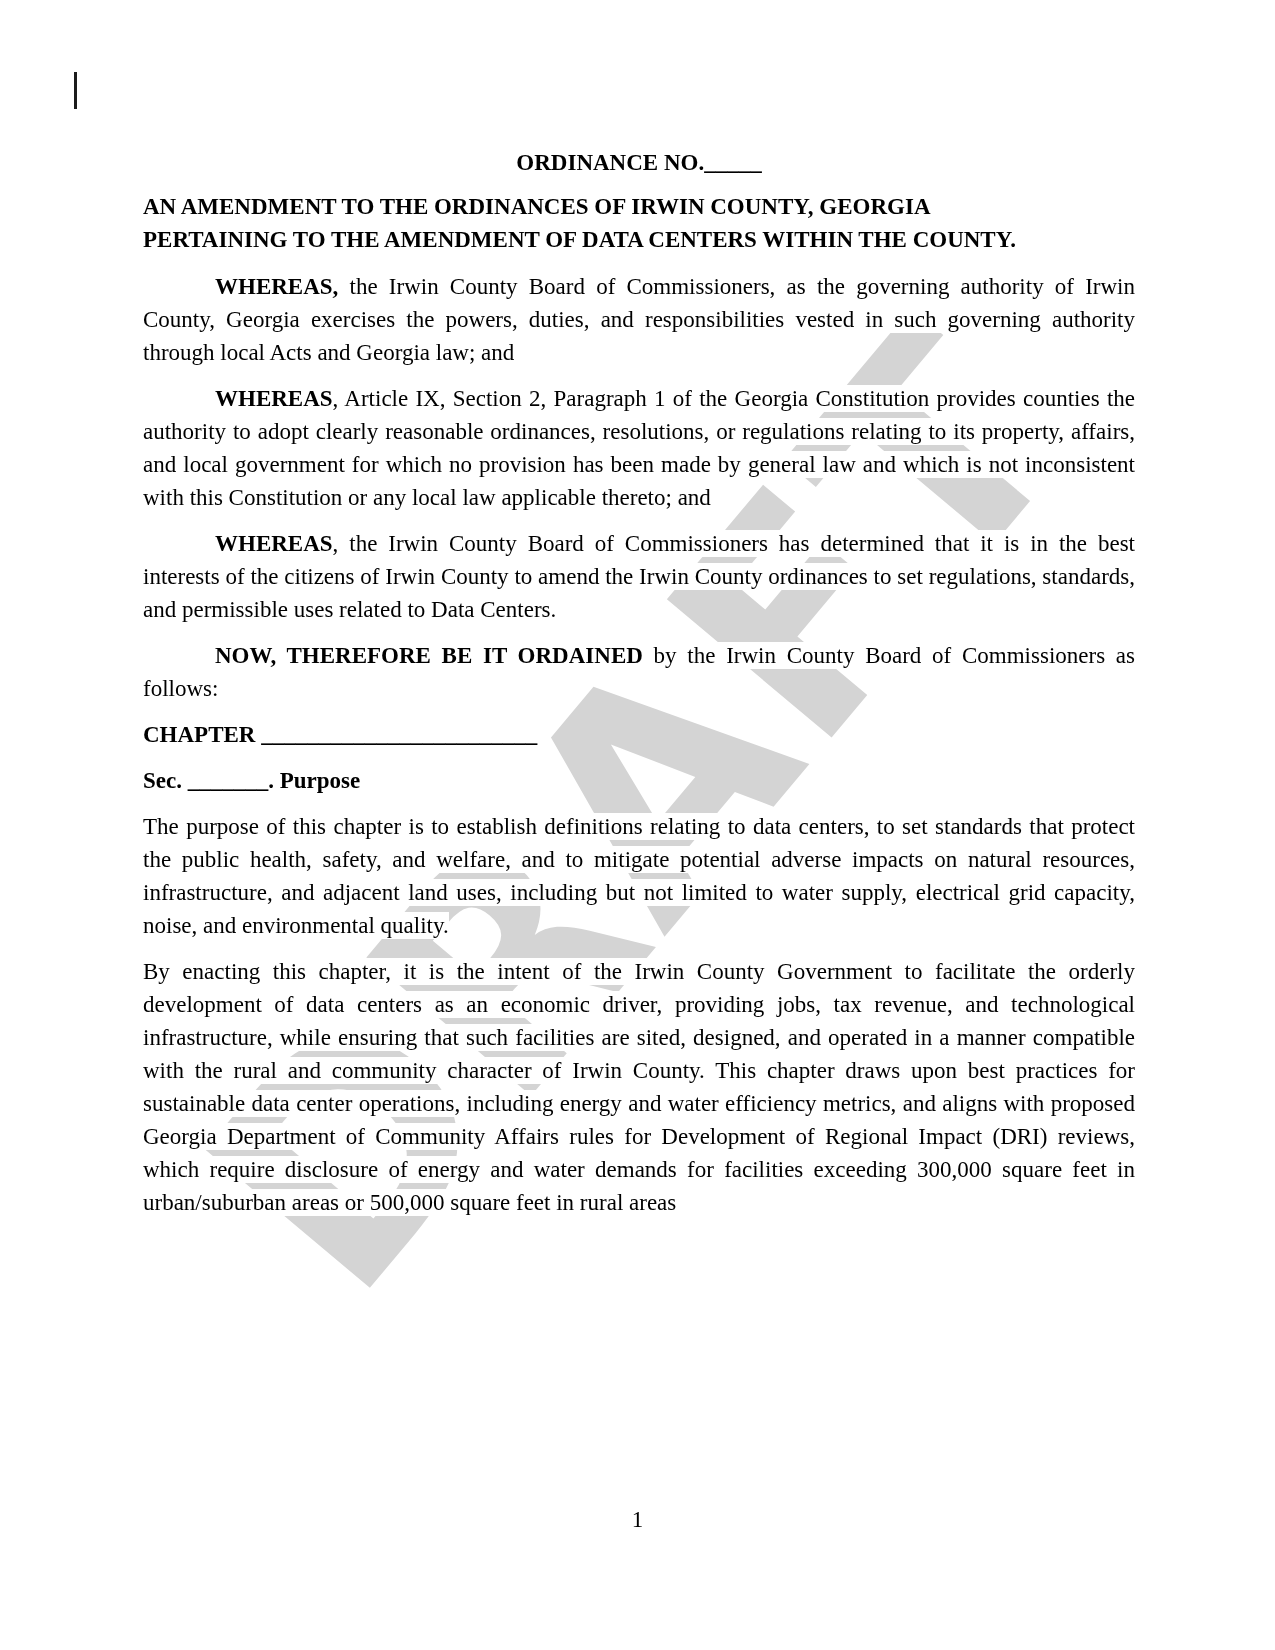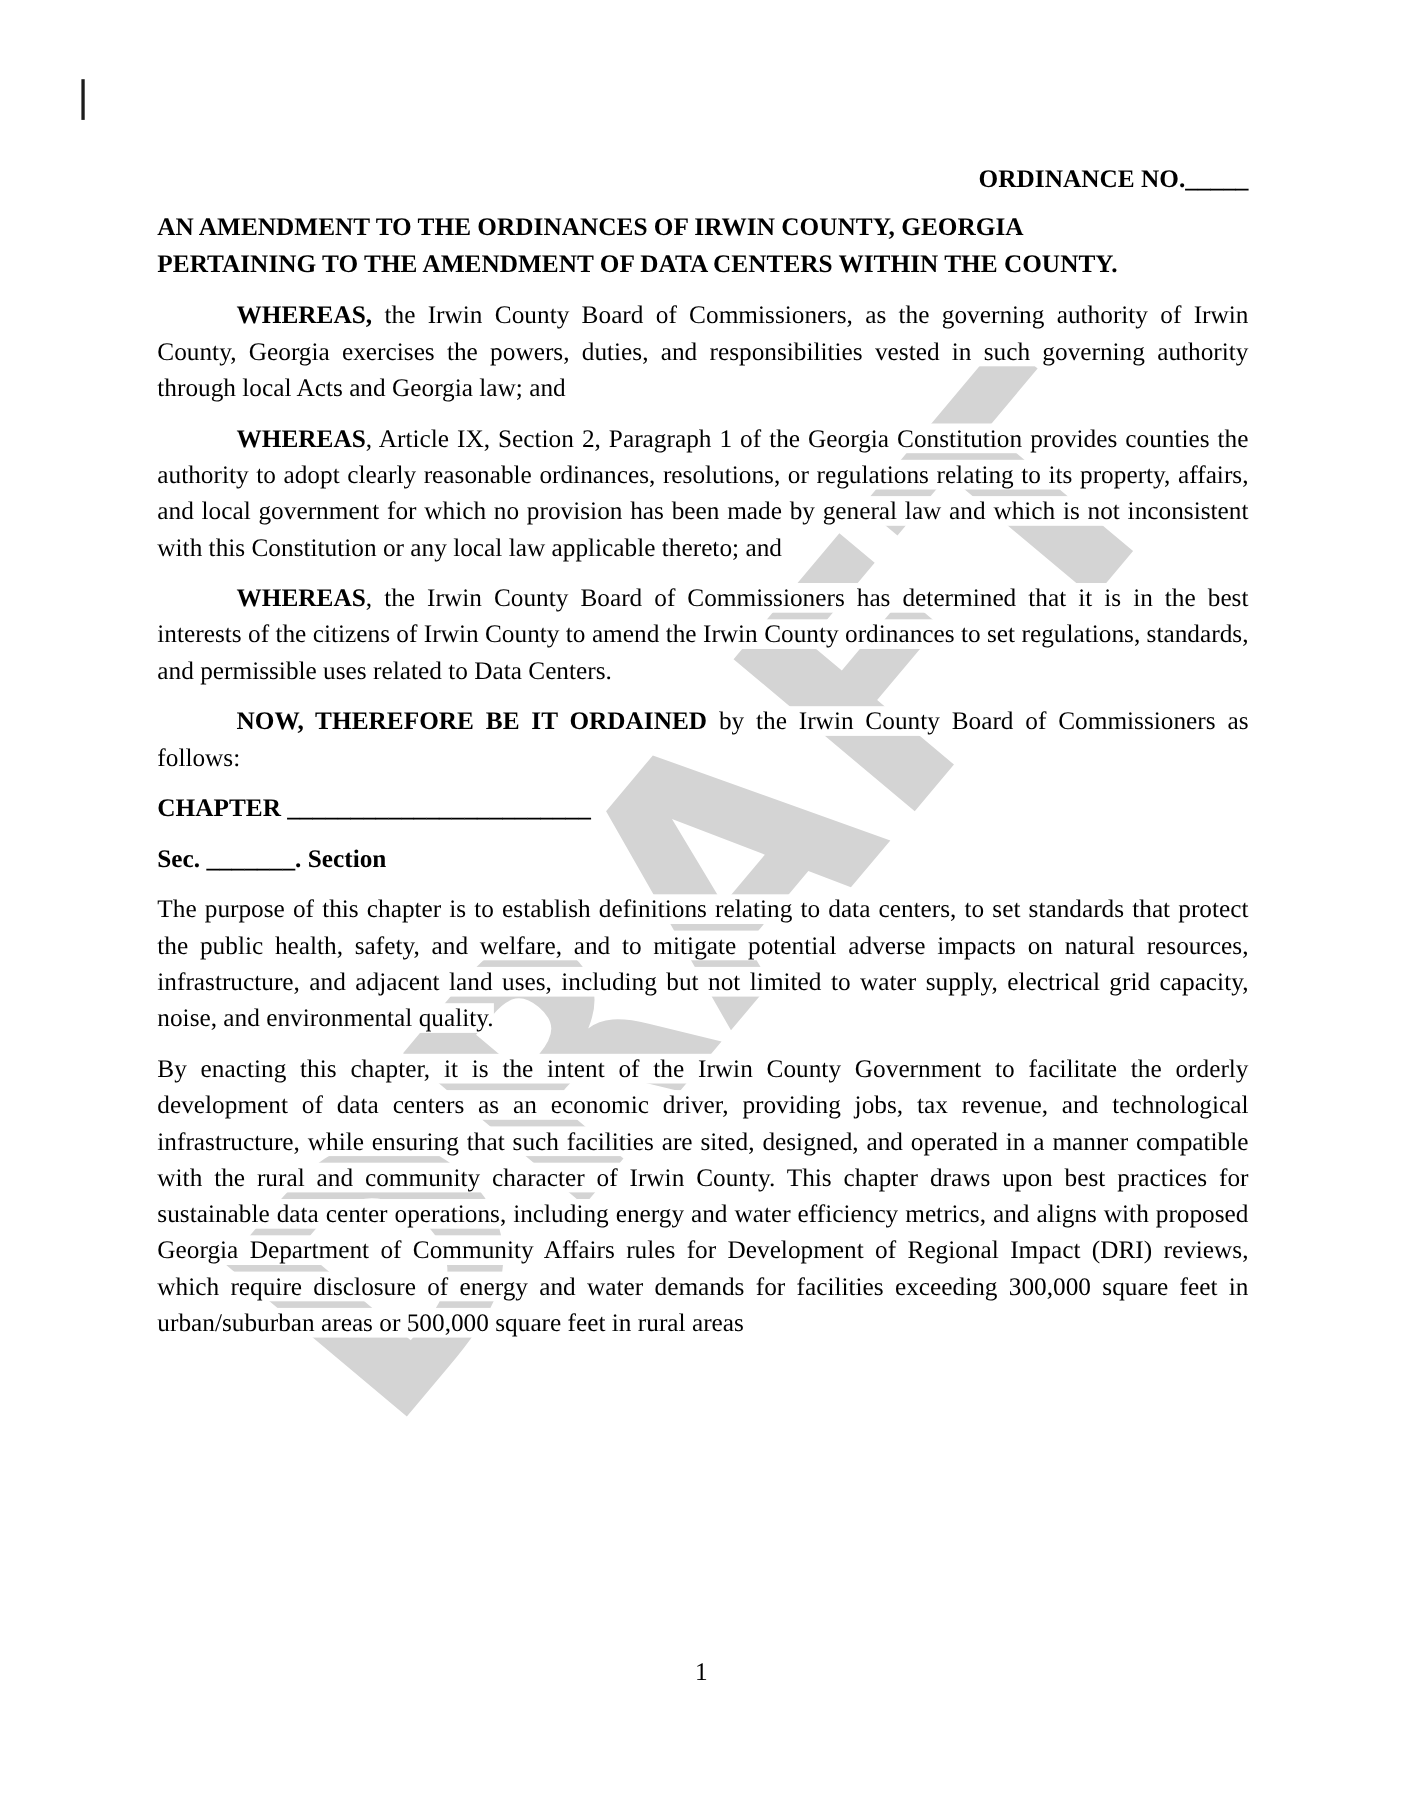--- a/index.html
+++ b/index.html
@@ -37,21 +37,21 @@
     left: 143px;
     top: 0;
     width: 992px;
     z-index: 1;
     font-size: 23px;
     line-height: 33px;
   }
 
   .doc-title {
     margin-top: 146px;
-    text-align: right;
+    text-align: center;
     font-weight: bold;
   }
 
   .doc-heading {
     margin-top: 11px;
     margin-bottom: 14px;
     font-weight: bold;
   }
 
   .para {
@@ -123,21 +123,21 @@
   <p class="para indent">
     <span class="hl"><span class="lead">NOW, THEREFORE BE IT ORDAINED</span><span> by the Irwin County Board of Commissioners as follows:</span></span>
   </p>
 
 
   <p class="para bold left">
     <span class="hl">CHAPTER ________________________</span>
   </p>
 
   <p class="para bold left">
-    <span class="hl">Sec. _______. Section</span>
+    <span class="hl">Sec. _______. Purpose</span>
   </p>
 
   <p class="para">
     <span class="hl">The purpose of this chapter is to establish definitions relating to data centers, to set standards that protect the public health, safety, and welfare, and to mitigate potential adverse impacts on natural resources, infrastructure, and adjacent land uses, including but not limited to water supply, electrical grid capacity, noise, and environmental quality.</span>
   </p>
 
   <p class="para">
     <span class="hl">By enacting this chapter, it is the intent of the Irwin County Government to facilitate the orderly development of data centers as an economic driver, providing jobs, tax revenue, and technological infrastructure, while ensuring that such facilities are sited, designed, and operated in a manner compatible with the rural and community character of Irwin County. This chapter draws upon best practices for sustainable data center operations, including energy and water efficiency metrics, and aligns with proposed Georgia Department of Community Affairs rules for Development of Regional Impact (DRI) reviews, which require disclosure of energy and water demands for facilities exceeding 300,000 square feet in urban/suburban areas or 500,000 square feet in rural areas</span>
   </p>
 

